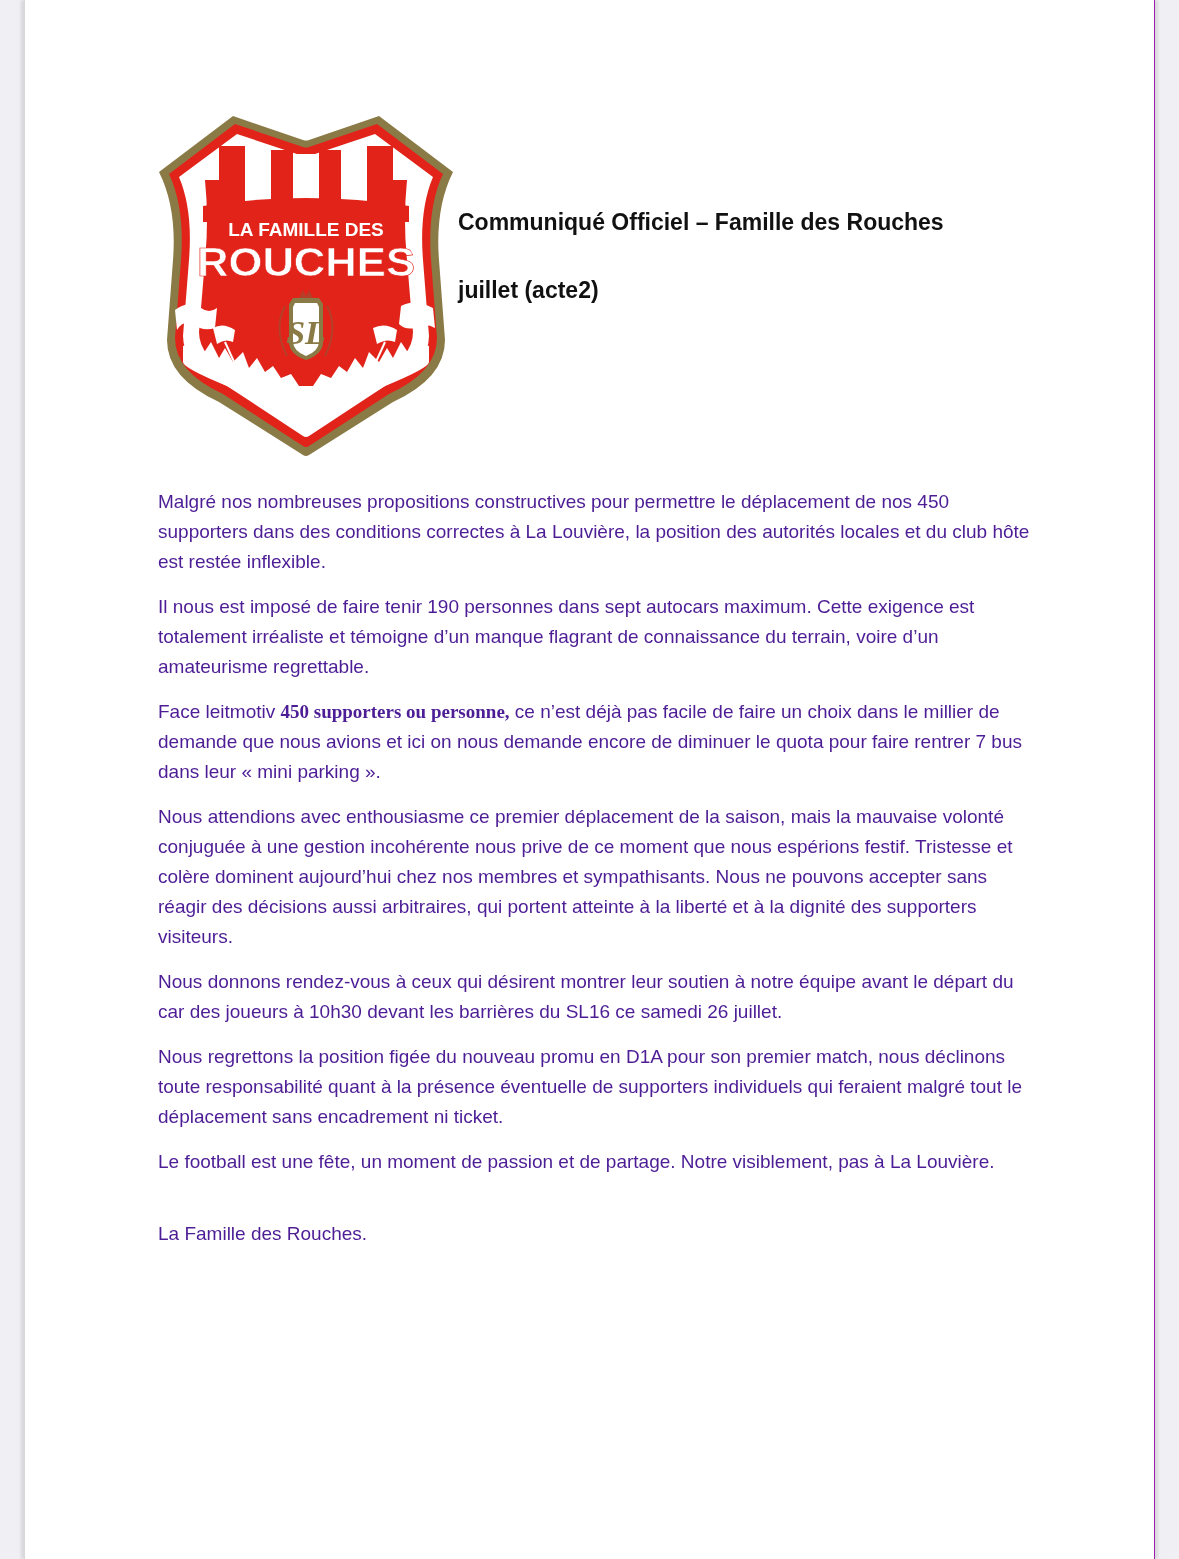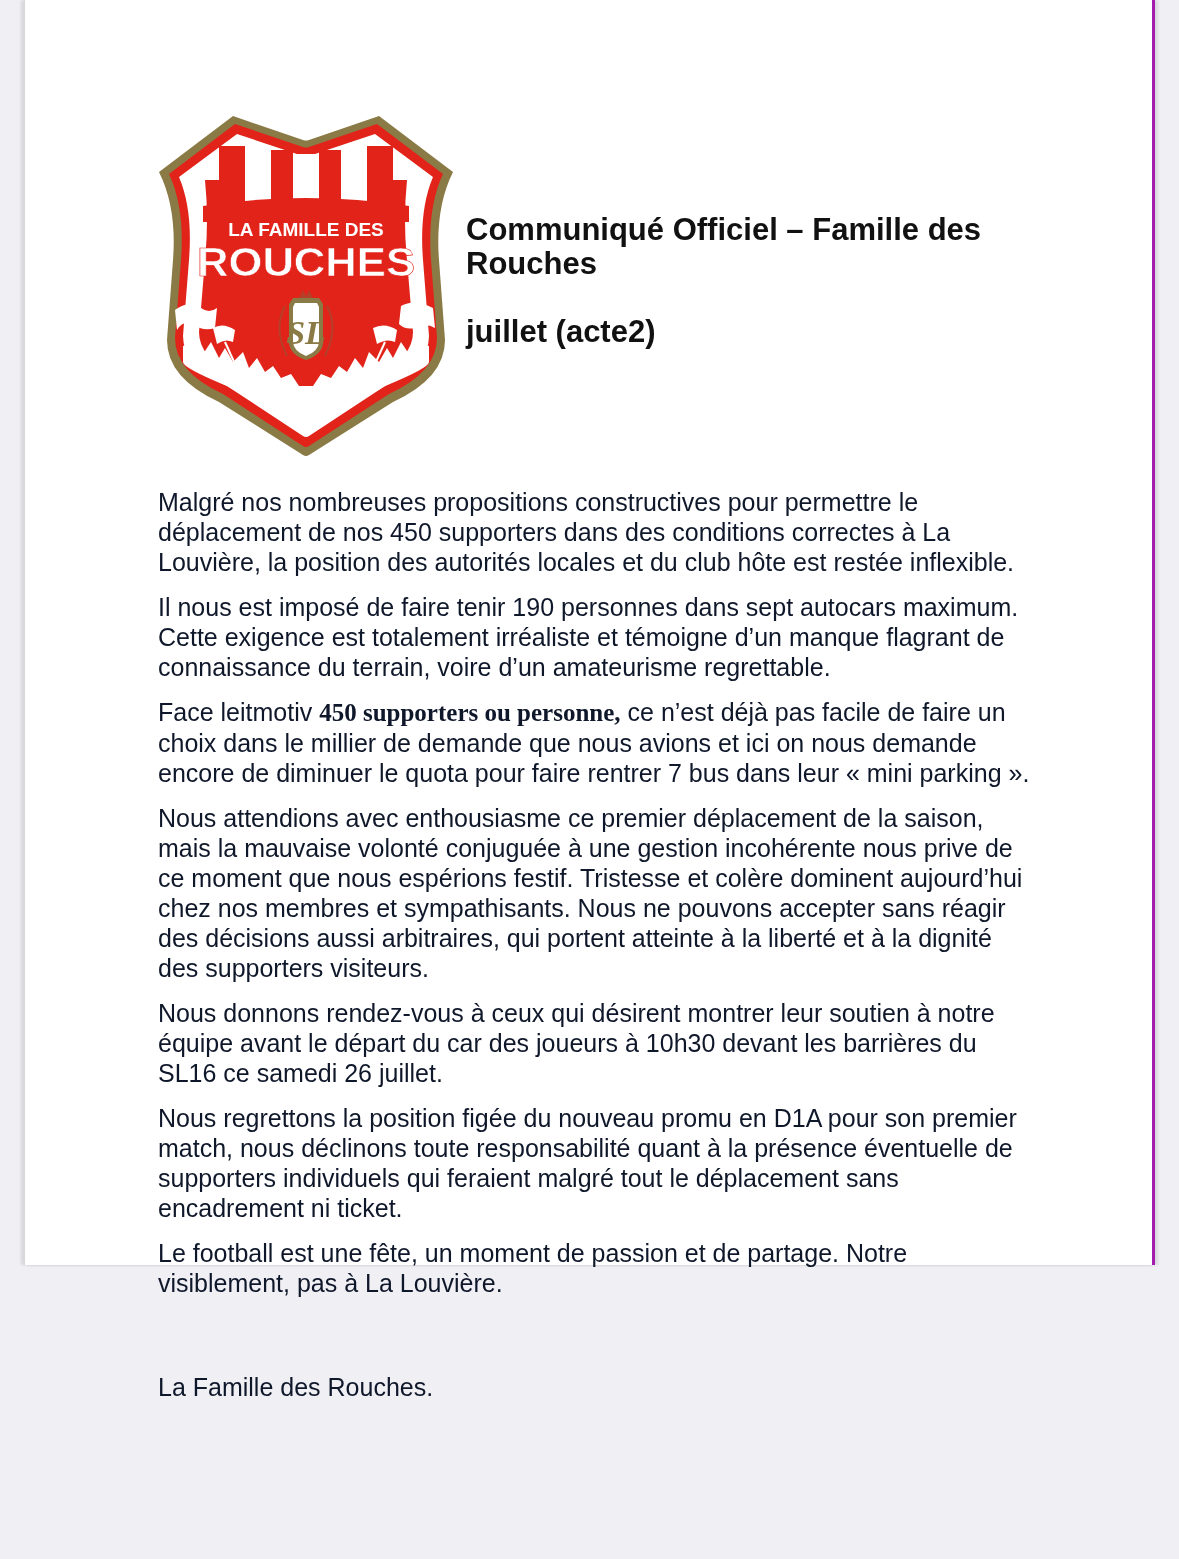--- a/index.html
+++ b/index.html
@@ -14,69 +14,69 @@
     position: relative;
     width: 1179px;
     height: 1559px;
     background: #efeff4;
   }
   .page {
     position: absolute;
     left: 24px;
     top: 0;
     width: 1131px;
-    height: 1265px;
+    height: 1559px;
     background: #ffffff;
     box-shadow: -3px 0 3px rgba(0,0,0,0.10), 3px 0 3px rgba(0,0,0,0.10);
     border-left: 1px solid #d8d8dc;
-    border-right: 3px solid #a21caf;
+    border-right: 1px solid #a21caf;
     box-sizing: border-box;
   }
   .logo {
     position: absolute;
     left: 128px;
     top: 110px;
     width: 306px;
     height: 348px;
   }
   .title {
     position: absolute;
     left: 425px;
     top: 197px;
     width: 580px;
     font-family: "Liberation Sans", sans-serif;
     font-weight: bold;
-    font-size: 31px;
+    font-size: 23px;
     line-height: 34px;
     color: #111111;
-    margin: 16px;
+    margin: 8px;
   }
   .body {
     position: absolute;
     left: 133px;
     top: 487px;
     width: 880px;
     font-family: "Liberation Sans", sans-serif;
-    font-size: 25px;
+    font-size: 19px;
     line-height: 30px;
-    color: #0f172a;
+    color: #4c1d95;
   }
   .body p {
     margin: 0 0 15px 0;
   }
   .body p.bold {
     font-weight: bold;
   }
   .body p.underline {
     text-decoration-thickness: 1px;
     text-underline-offset: 3px;
   }
   .body b { font-weight: bold; font-family: Liberation Serif, serif; }
   .body p.signature {
-    margin-top: 74px;
+    margin-top: 42px;
   }
 </style>
 </head>
 <body>
 
 <div class="viewer">
   <div class="page">
 
     <div class="logo">
       <svg viewBox="0 0 306 348" width="306" height="348">

